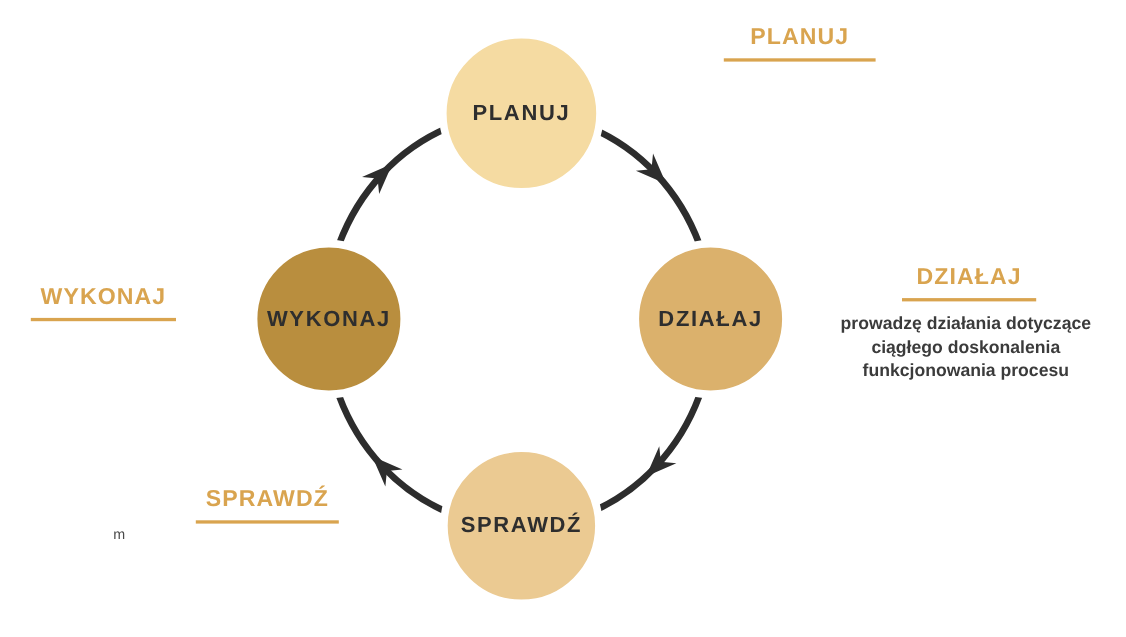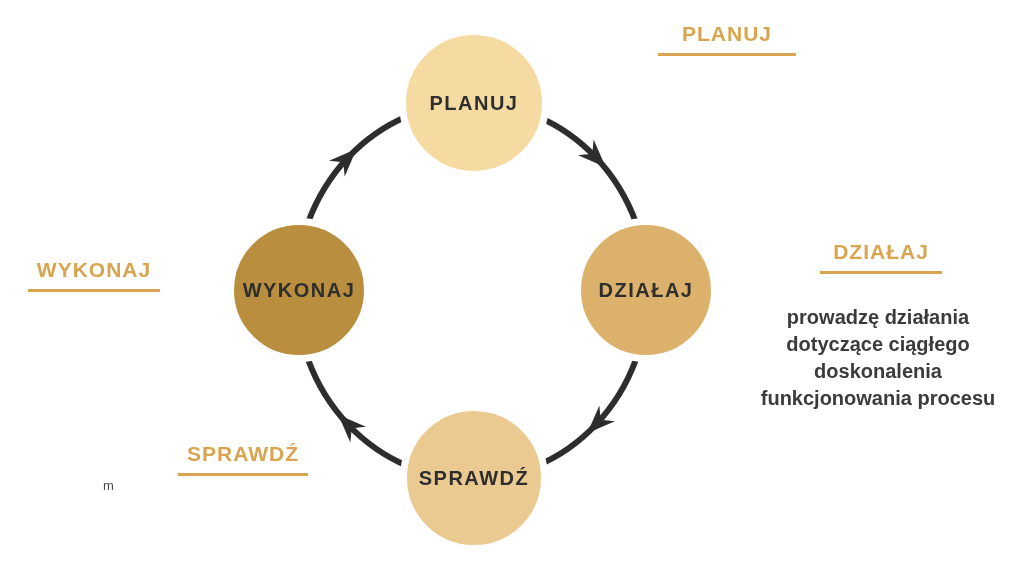--- a/index.html
+++ b/index.html
@@ -48,25 +48,24 @@
     letter-spacing: 1px;
     color: #d9a44f;
     border-bottom: 3px solid #d9a44f;
     padding-bottom: 7px;
     white-space: nowrap;
   }
   .ext-desc {
     position: absolute;
     z-index: 3;
     text-align: center;
-    font-size: 20px;
+    font-size: 16px;
     font-weight: 600;
     line-height: 1.35;
     color: #3b3b3b;
-    margin-top: 20px;
   }
   .watermark {
     position: absolute;
     z-index: 3;
     font-size: 13px;
     color: #4a4a4a;
   }
 </style>
 </head>
 <body>

